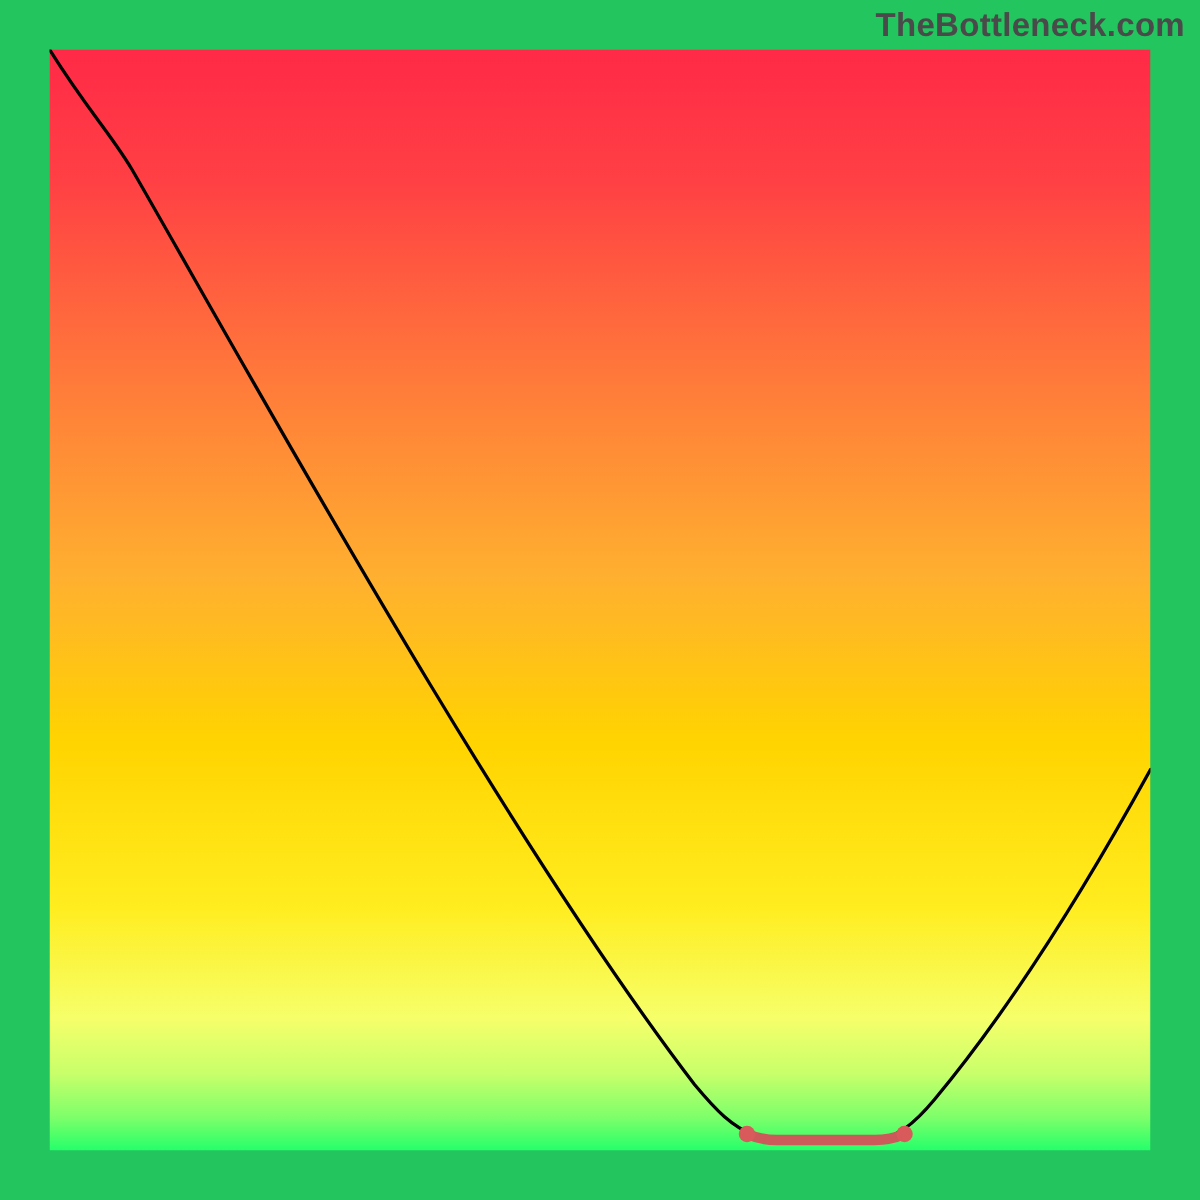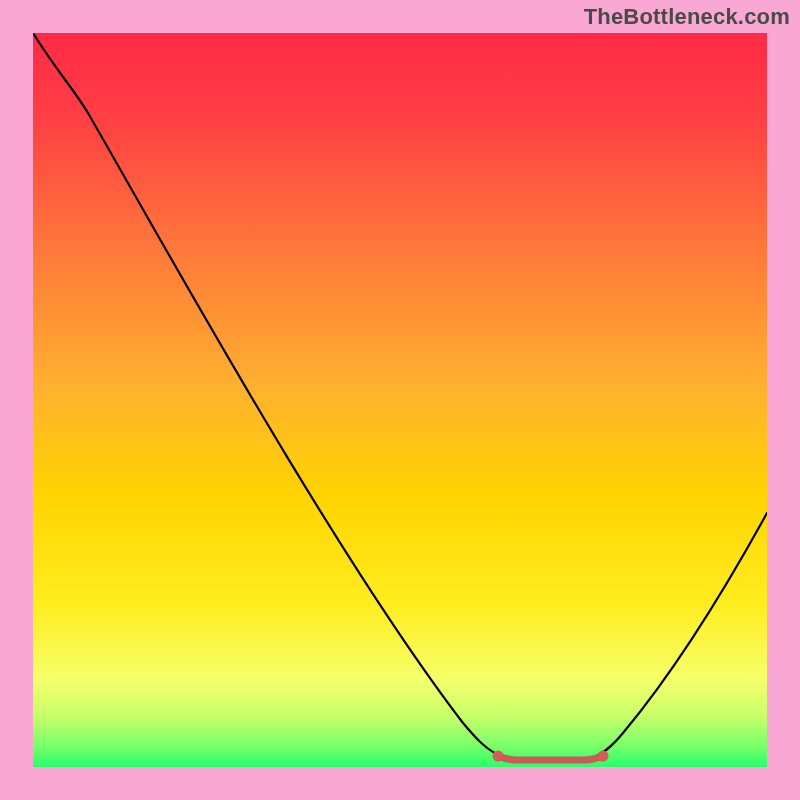--- a/index.html
+++ b/index.html
@@ -7,21 +7,21 @@
     padding: 0;
     width: 800px;
     height: 800px;
     overflow: hidden;
     font-family: Arial, Helvetica, sans-serif;
   }
   .frame {
     position: relative;
     width: 800px;
     height: 800px;
-    background: #f9a8d4;
+    background: #22c55e;
   }
   .watermark {
     position: absolute;
     top: 4px;
     right: 10px;
     color: #4a4a4a;
     font-size: 22px;
     font-weight: 600;
     letter-spacing: 0.2px;
     z-index: 5;

